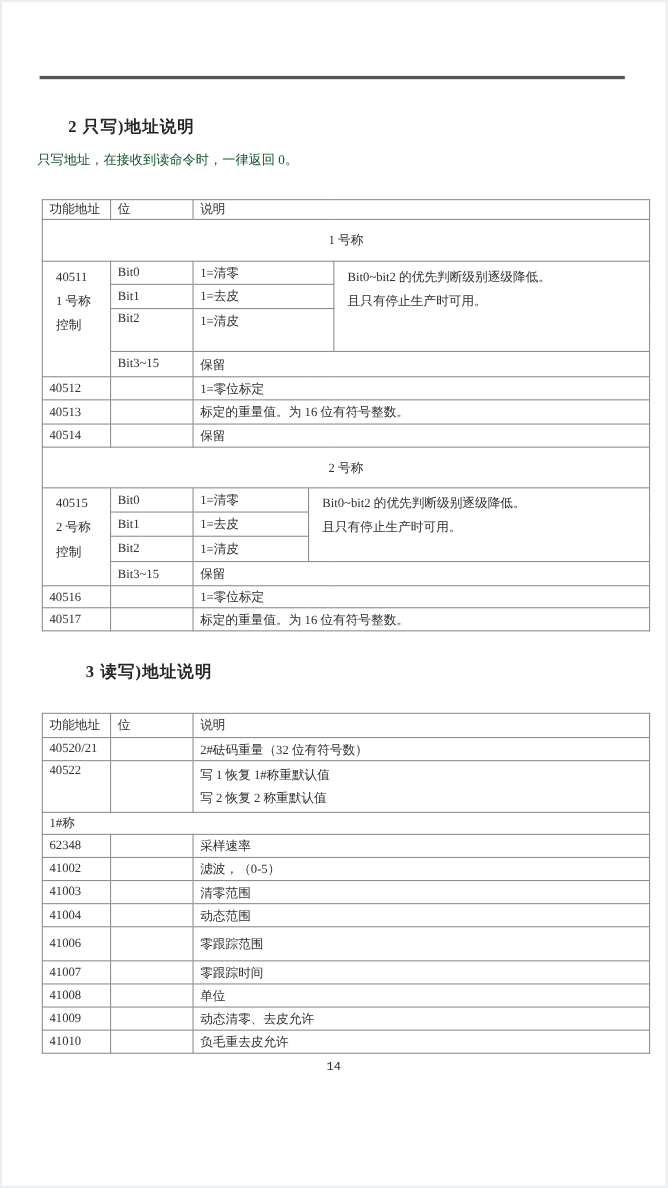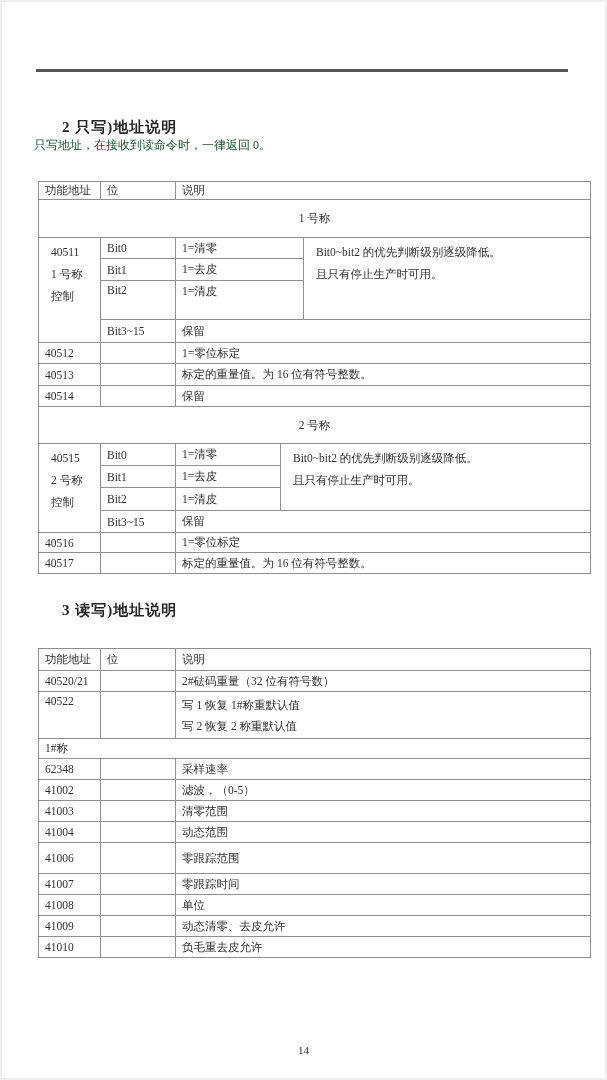--- a/index.html
+++ b/index.html
@@ -4,35 +4,35 @@
 <style>
   html,body{margin:0;padding:0;}
   body{
     width:607px;height:1080px;position:relative;background:#ffffff;
     font-family:"Liberation Serif","DejaVu Serif",serif;
     box-shadow:inset 0 0 0 2px #eceef0;
     overflow:hidden;
   }
   .rule{position:absolute;left:36px;top:69px;width:532px;height:3px;background:#565656;}
   .h2{position:absolute;left:62px;font-size:15px;font-weight:bold;color:#262626;letter-spacing:1px;}
-  .h2.s2{top:106px;margin-top:12px;}
-  .h2.s3{top:601px;}
+  .h2.s2{top:106px;}
+  .h2.s3{top:601px;margin-left:16px;}
   .intro{position:absolute;left:34px;top:137px;font-size:12px;color:#14532d;}
   table{border-collapse:collapse;table-layout:fixed;position:absolute;left:38px;width:552px;}
   #t1{top:181px;}
   #t2{top:648px;}
   td{
     border:1px solid #8f8f8f;font-size:11.5px;color:#303030;
     padding:1px 6px;vertical-align:middle;overflow:hidden;white-space:nowrap;
   }
   td.center{text-align:center;}
   td.vtop{vertical-align:top;padding-top:3px;}
   .addr-block,.note-block{vertical-align:top;padding-top:3px;line-height:22px;padding-left:12px;}
   .two-line{line-height:21px;}
-  .pagenum{position:absolute;left:0;top:1044px;width:100%;text-align:center;font-size:11px;color:#303030;}
+  .pagenum{position:absolute;left:0;top:965px;width:100%;text-align:center;font-size:11px;color:#303030;font-family:Liberation Mono, monospace;}
 </style>
 </head>
 <body>
 
 <div class="rule"></div>
 
 <div class="h2 s2">2 只写)地址说明</div>
 <div class="intro">只写地址，在接收到读命令时，一律返回 0。</div>
 
 <table id="t1">

